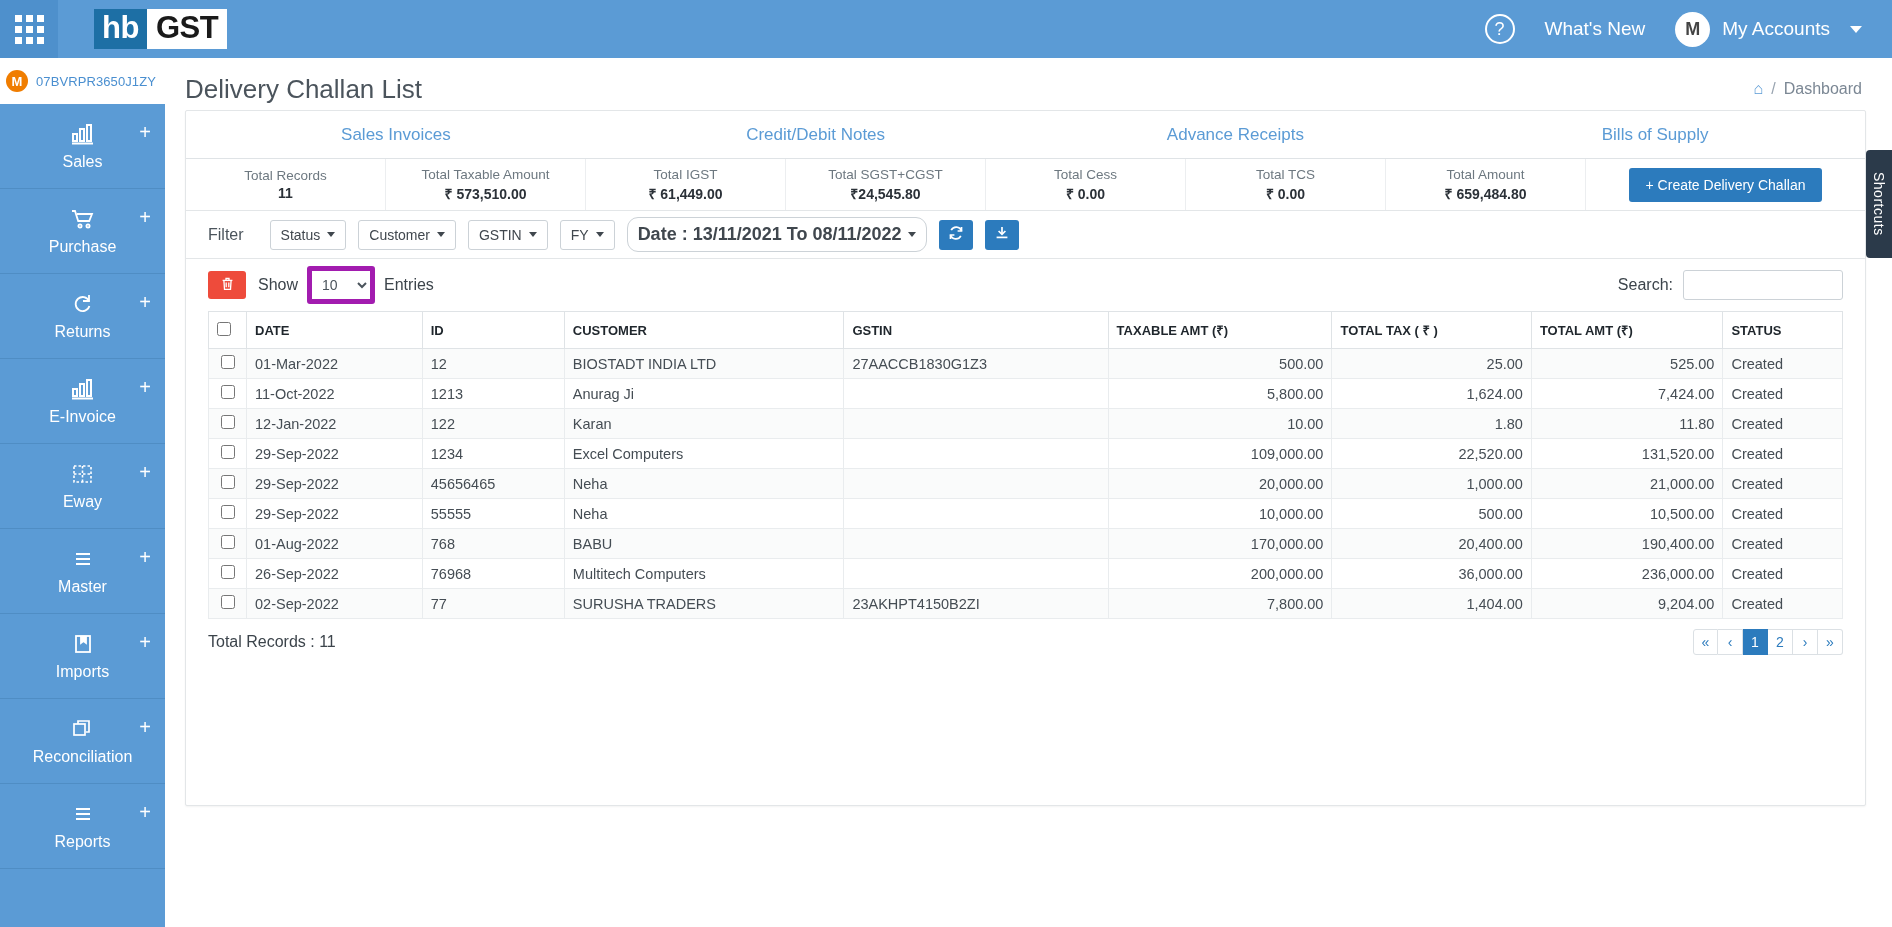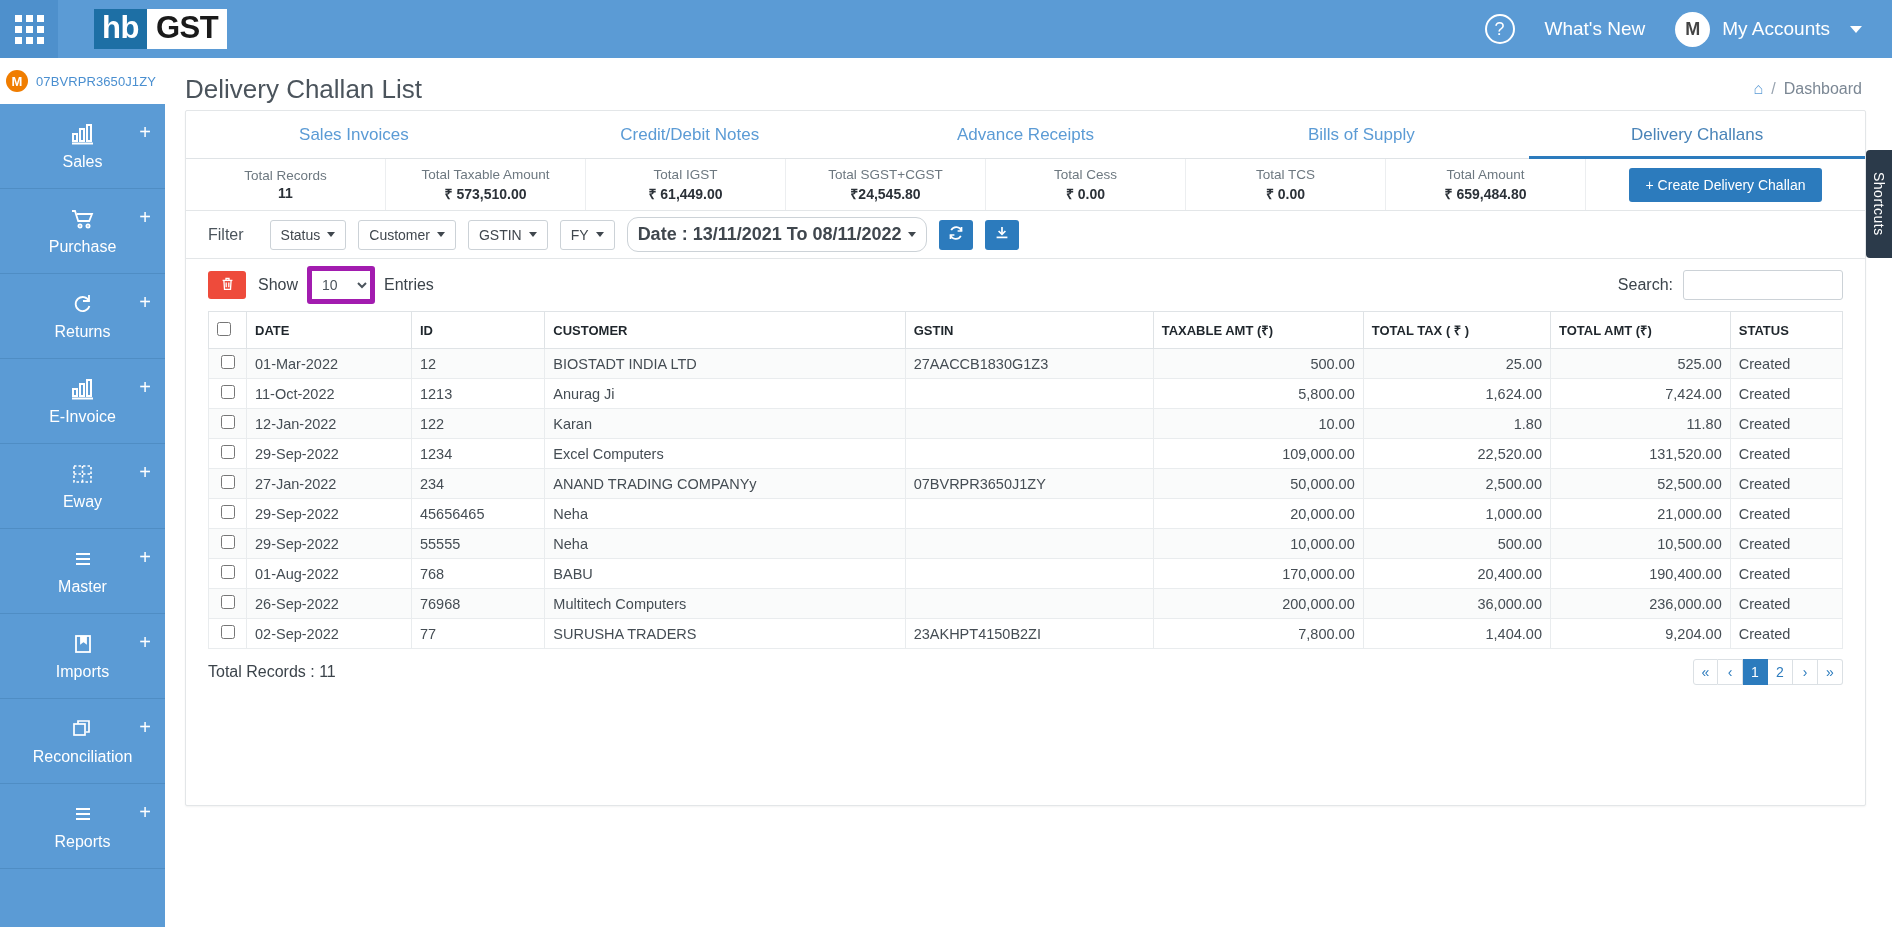--- a/index.html
+++ b/index.html
@@ -397,23 +397,20 @@
           <span>Sales Invoices</span>
         </div>
       <div class="tab">
           <span>Credit/Debit Notes</span>
         </div>
       <div class="tab">
           <span>Advance Receipts</span>
         </div>
       <div class="tab">
           <span>Bills of Supply</span>
-        </div>
-      <div class="tab active">
-          <span>Delivery Challans</span>
         </div>
     </div>
 
     <div class="summary">
       <div class="sum-cell">
         <span class="sum-label">Total Records</span>
         <span class="sum-value">11</span>
       </div>
       <div class="sum-cell">
         <span class="sum-label">Total Taxable Amount</span>
@@ -566,31 +563,20 @@
               <td>1234</td>
               <td>Excel Computers</td>
               <td></td>
               <td class="num">109,000.00</td>
               <td class="num">22,520.00</td>
               <td class="num">131,520.00</td>
               <td>Created</td>
             </tr>
             <tr>
               <td class="col-cb"><input type="checkbox" style=""></td>
-              <td>27-Jan-2022</td>
-              <td>234</td>
-              <td>ANAND TRADING COMPANYy</td>
-              <td>07BVRPR3650J1ZY</td>
-              <td class="num">50,000.00</td>
-              <td class="num">2,500.00</td>
-              <td class="num">52,500.00</td>
-              <td>Created</td>
-            </tr>
-            <tr>
-              <td class="col-cb"><input type="checkbox" style=""></td>
               <td>29-Sep-2022</td>
               <td>45656465</td>
               <td>Neha</td>
               <td></td>
               <td class="num">20,000.00</td>
               <td class="num">1,000.00</td>
               <td class="num">21,000.00</td>
               <td>Created</td>
             </tr>
             <tr>

